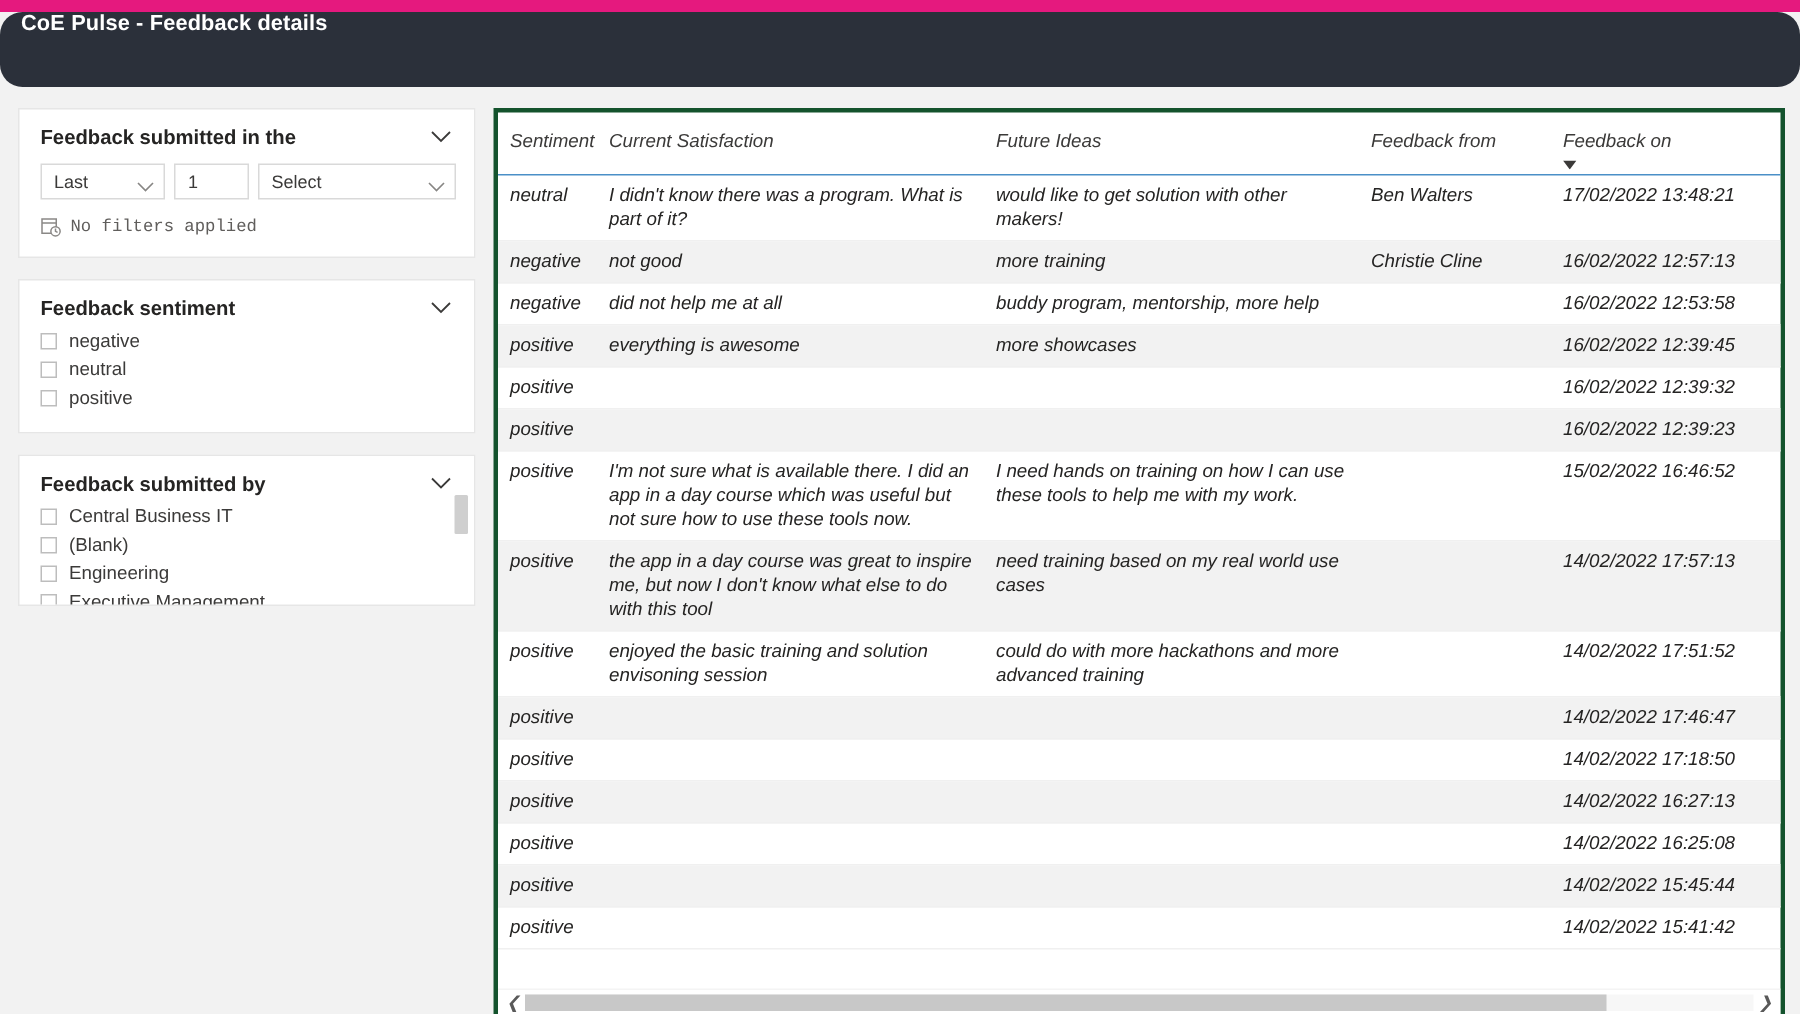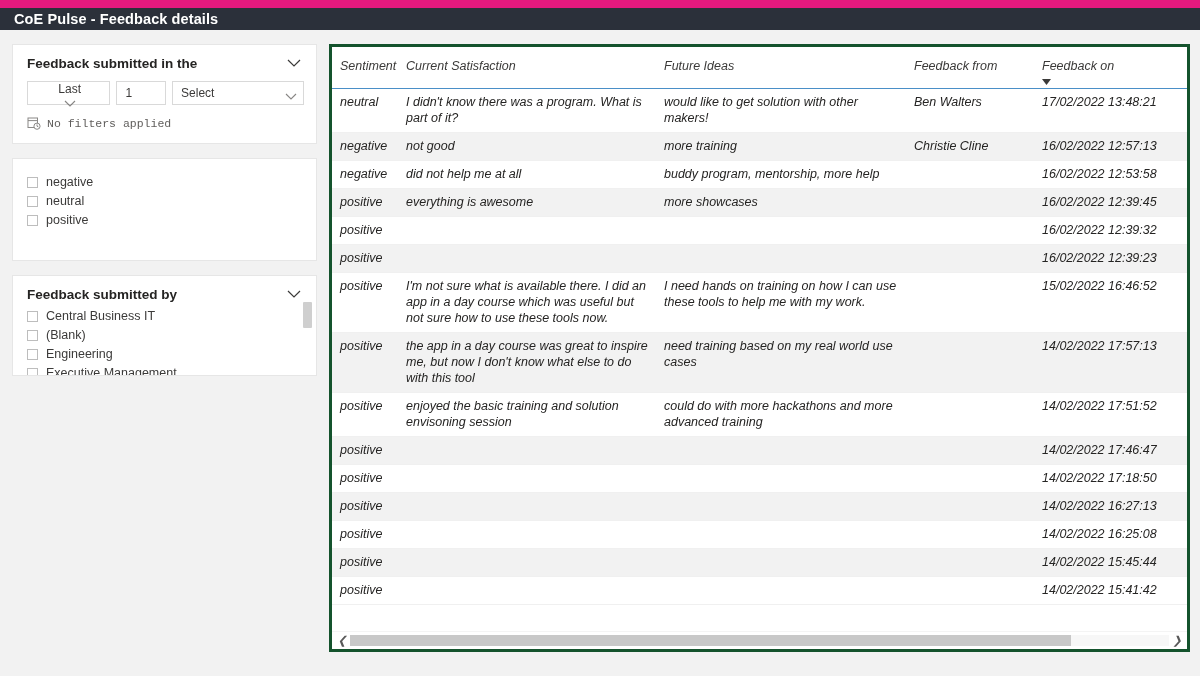--- a/index.html
+++ b/index.html
@@ -9,25 +9,25 @@
     font-family: "Liberation Sans", sans-serif;
     overflow: hidden;
   }
 
   
   .accent-bar {
     height: 8px;
     background: #e5197e;
   }
   .app-header {
-    height: 22px;
+    height: 50px;
     background: #2b303a;
     display: flex;
-    align-items: center;
     padding-left: 14px;
+    border-radius: 15px;
   }
   .app-header .title {
     color: #ffffff;
     font-size: 14.5px;
     font-weight: bold;
     letter-spacing: .1px;
   }
 
   
   .page {
@@ -85,21 +85,21 @@
     height: 24px;
     border: 1px solid #d9d9d9;
     background: #fff;
     display: flex;
     align-items: center;
     justify-content: space-between;
     padding: 0 6px 0 8px;
     font-size: 12px;
     color: #3b3a39;
   }
-  .ddl.w-last { width: 84px; flex-direction: column; }
+  .ddl.w-last { width: 84px; }
   .ddl.w-num  { width: 50px; justify-content: flex-start; }
   .ddl.w-sel  { width: 133px; gap: 16px; }
   .ddl .cv { width: 12px; height: 8px; opacity: .75; }
 
   .nofilters {
     display: flex;
     align-items: center;
     gap: 6px;
     margin-top: 11px;
     font-size: 11.5px;
@@ -282,20 +282,28 @@
             <line x1="1" y1="4.6" x2="10.5" y2="4.6" stroke="#8a8886" stroke-width="1"></line>
             <circle cx="10" cy="10.2" r="3.1" fill="#ffffff" stroke="#8a8886" stroke-width="1"></circle>
             <polyline points="10,8.4 10,10.2 11.4,10.9" fill="none" stroke="#8a8886" stroke-width="1"></polyline>
           </svg>
         </span>
         <span>No filters applied</span>
       </div>
     </div>
 
     <div class="filter-card sent">
+      <div class="fc-head">
+        <span class="fc-title">Feedback sentiment</span>
+        <span class="chev">
+          <svg viewBox="0 0 16 10" width="16" height="10">
+              <polyline points="2,2 8,8 14,2" fill="none" stroke="#3b3a39" stroke-width="1.2"></polyline>
+            </svg>
+        </span>
+      </div>
       <div class="chk-list">
         <div class="chk-row">
           <span class="chk-box"></span>
           <span class="chk-label">negative</span>
         </div>
         <div class="chk-row">
           <span class="chk-box"></span>
           <span class="chk-label">neutral</span>
         </div>
         <div class="chk-row">

